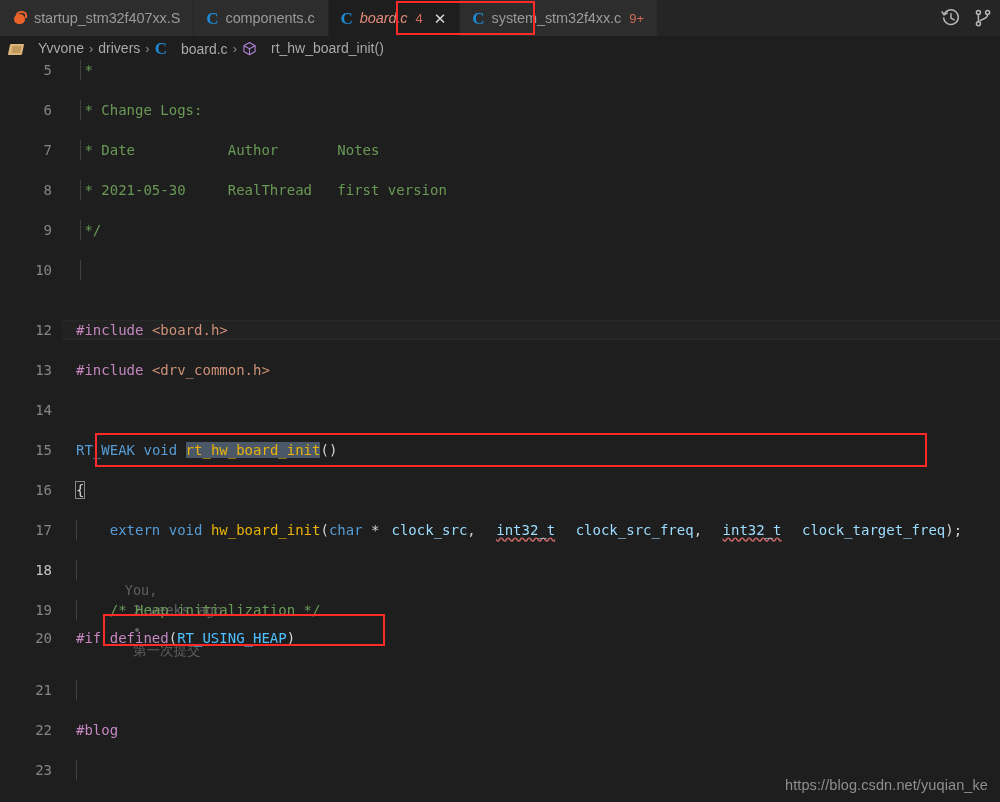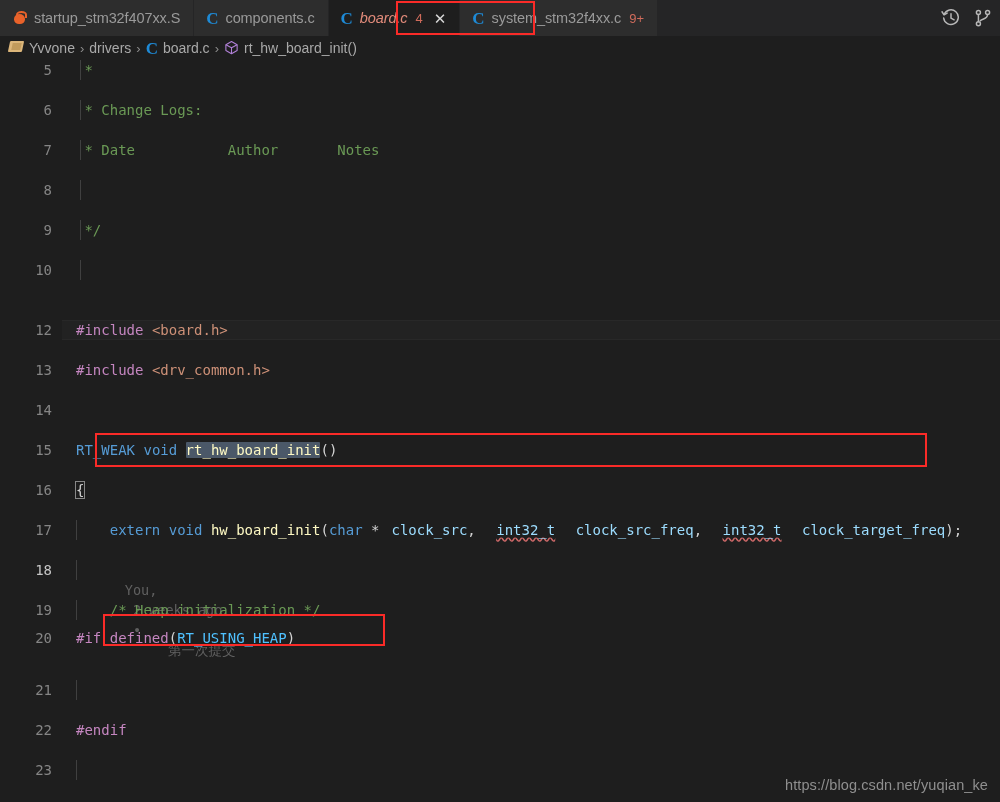--- a/index.html
+++ b/index.html
@@ -114,21 +114,21 @@
     display: flex;
     align-items: center;
     padding-left: 9px;
     gap: 4px;
     font-family: "Liberation Sans", sans-serif;
     font-size: 14px;
     color: #a9a9a9;
     white-space: nowrap;
   }
   .bc-sep { color: #8c8c8c; font-size: 13px; padding: 0 1px; }
-  .bc-item { display: flex; align-items: flex-start; gap: 5px; }
+  .bc-item { display: flex; align-items: flex-end; gap: 14px; }
   .folder-ico {
     width: 15px; height: 13px;
     position: relative;
     display: inline-block;
   }
   .folder-ico::before {
     content: "";
     position: absolute; left: 0; top: 1px;
     width: 14px; height: 11px;
     background: #dcb67a;
@@ -184,21 +184,21 @@
     background: #404040;
   }
   .g1 { left: 80px; }
   .g0 { left: 76px; }
 
   
   .cmt   { color: #6a9955; }
   .pp    { color: #c586c0; }
   .ppstr { color: #ce9178; }
   .kw    { color: #569cd6; }
-  .fn    { color: #fef9c3; }
+  .fn    { color: #eab308; }
   .mac   { color: #4fc1ff; }
   .plain { color: #d4d4d4; }
   .id    { color: #9cdcfe; margin-left: 12px; }
   .punct { color: #d4d4d4; }
 
   .sel {
     background: #4b5868;
     border-radius: 1px;
   }
   .bracket {
@@ -211,21 +211,21 @@
   }
 
   .blame {
     position: absolute;
     left: 76px; top: 0;
     color: #6b6b6b;
     font-size: 13.5px;
     font-family: "DejaVu Sans Mono", monospace;
     opacity: 0.85;
   }
-  .blame .cjk { font-family: "DejaVu Sans", sans-serif; margin-left: 35px; }
+  .blame .cjk { font-family: "DejaVu Sans", sans-serif; }
 
   .curline-bg {
     position: absolute;
     left: 62px;
     height: 20px;
     right: 0;
     border-top: 1px solid #282828;
     border-bottom: 1px solid #282828;
     background: #222222;
   }
@@ -345,20 +345,21 @@
 
   <div class="line" style="top:40px">
     <span class="lnum">7</span>
     <span class="guide g1"></span>
     <span class="code cmt"> * Date           Author       Notes</span>
   </div>
 
   <div class="line" style="top:60px">
     <span class="lnum">8</span>
     <span class="guide g1"></span>
+    <span class="code cmt"> * 2021-05-30     RealThread   first version</span>
   </div>
 
   <div class="line" style="top:80px">
     <span class="lnum">9</span>
     <span class="guide g1"></span>
     <span class="code cmt"> */</span>
   </div>
 
   <div class="line" style="top:100px">
     <span class="lnum">10</span>
@@ -418,21 +419,21 @@
     <span class="code"><span class="pp">#if defined</span><span class="punct">(</span><span class="mac">RT_USING_HEAP</span><span class="punct">)</span></span>
   </div>
 
   <div class="line" style="top:320px">
     <span class="lnum">21</span>
     <span class="guide g0"></span>
   </div>
 
   <div class="line" style="top:340px">
     <span class="lnum">22</span>
-    <span class="code pp">#endif</span>
+    <span class="code pp">#blog</span>
   </div>
 
   <div class="line" style="top:360px">
     <span class="lnum">23</span>
     <span class="guide g0"></span>
   </div>
 
   <div class="redbox" style="left:95px; top:373px; width:832px; height:34px;"></div>
   <div class="redbox" style="left:103px; top:554px; width:282px; height:32px;"></div>
 

